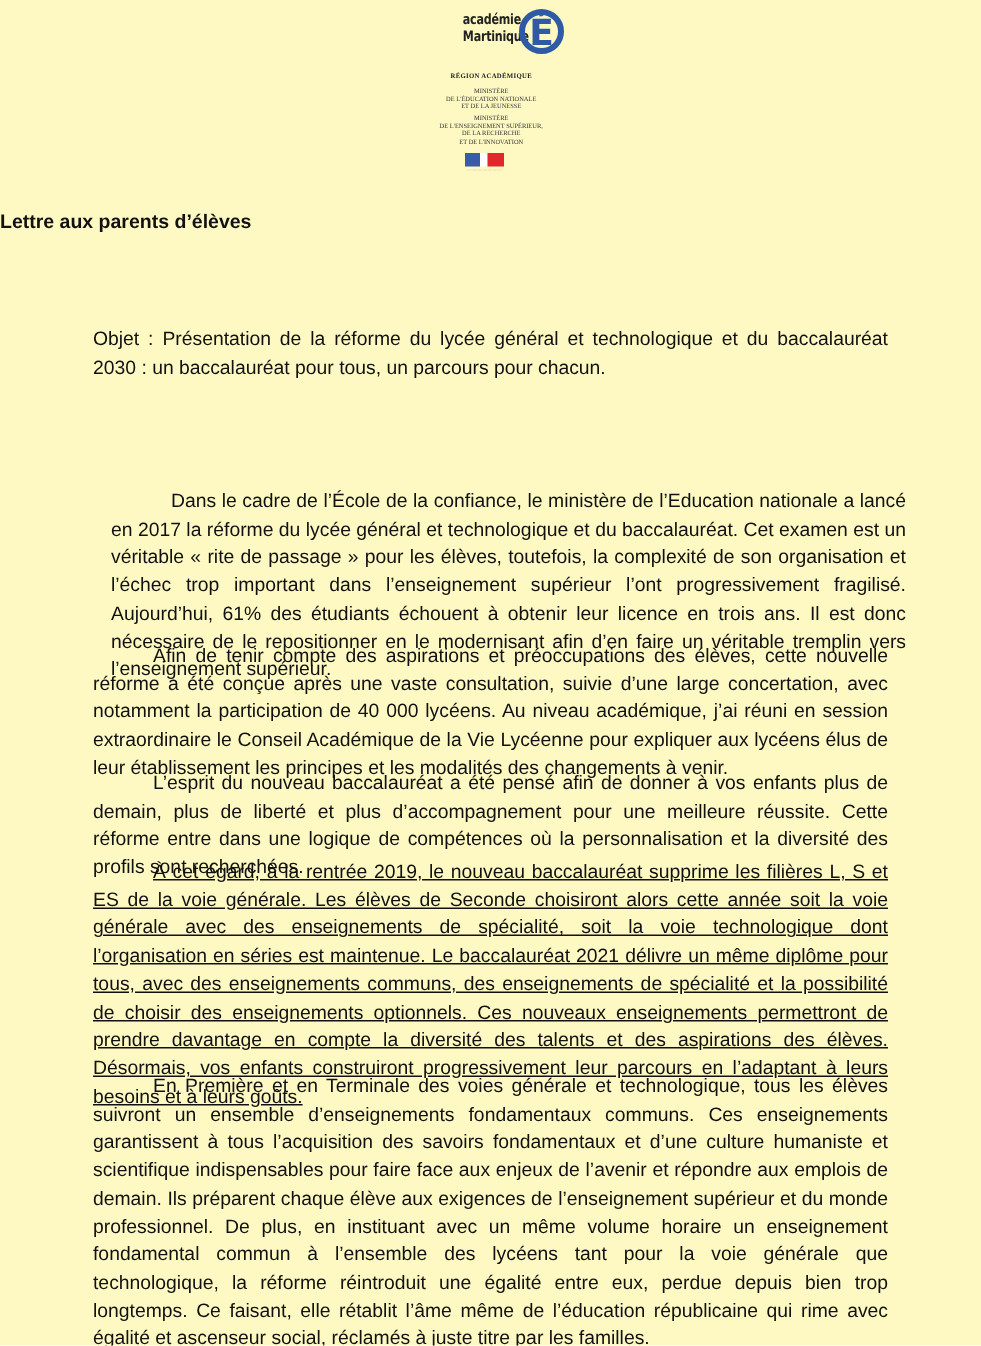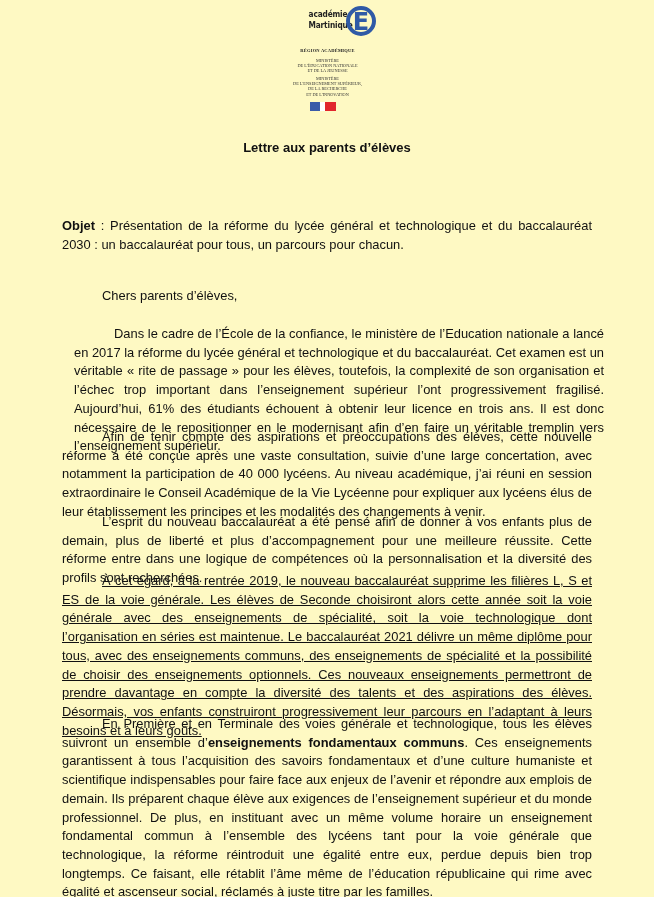--- a/index.html
+++ b/index.html
@@ -22,27 +22,27 @@
   .ministry { position: absolute; left: 0; width: 115px; font-family: "Liberation Serif", serif;
               font-size: 4.3px; line-height: 5.2px; color: #333; text-transform: uppercase; }
   .m1 { top: 56px; } .m2 { top: 74px; }
   .flag { position: absolute; left: 40px; top: 100px; width: 26px; height: 9px; }
   .flag .b { position: absolute; left: 0; top: 0; width: 10px; height: 9px; background: #3a5ba8; }
   .flag .w { position: absolute; left: 10px; top: 0; width: 5px; height: 9px; background: #fff; }
   .flag .r { position: absolute; left: 15px; top: 0; width: 11px; height: 9px; background: #e1262c; }
   .flag-caption { position: absolute; left: 36px; top: 111px; width: 34px; height: 4px;
                   font-size: 2.5px; color: #777; line-height: 2px; }
 
-  .title { position: absolute; left: 0; width: 654px; top: 140px; text-align: center;
+  .title { position: absolute; left: 0; width: 654px; top: 140px; 
            font-size: 13px; font-weight: bold; color: #111; }
 
   .text { position: absolute; left: 62px; width: 530px; font-size: 12.9px; line-height: 18.7px; color: #111; }
   .just { text-align: justify; }
   .indent { text-indent: 40px; }
-  b { font-weight: bold; }
+  b { font-weight: normal; }
 
   .objet { top: 217px; }
   .salut { top: 287px; }
   .p1 { top: 325px; margin-left: 12px; }
   .p2 { top: 428px; }
   .p3 { top: 513px; }
   .p4 { top: 572px; text-decoration: underline; }
   .p5 { top: 715px; }
 </style>
 </head>
@@ -77,21 +77,20 @@
         <div class="w"></div>
         <div class="r"></div>
     </div>
     <div class="flag-caption">·····························</div>
   </div>
 
   <div class="title">Lettre aux parents d’élèves</div>
 
   <div class="text just objet"><b>Objet</b><span> : Présentation de la réforme du lycée général et technologique et du baccalauréat 2030 : un baccalauréat pour tous, un parcours pour chacun.</span></div>
 
-  <div class="text indent salut">Chers parents d’élèves,</div>
 
   <div class="text just indent p1">Dans le cadre de l’École de la confiance, le ministère de l’Education nationale a lancé en 2017 la réforme du lycée général et technologique et du baccalauréat. Cet examen est un véritable « rite de passage » pour les élèves, toutefois, la complexité de son organisation et l’échec trop important dans l’enseignement supérieur l’ont progressivement fragilisé. Aujourd’hui, 61% des étudiants échouent à obtenir leur licence en trois ans. Il est donc nécessaire de le repositionner en le modernisant afin d’en faire un véritable tremplin vers l’enseignement supérieur.</div>
   <div class="text just indent p2">Afin de tenir compte des aspirations et préoccupations des élèves, cette nouvelle réforme a été conçue après une vaste consultation, suivie d’une large concertation, avec notamment la participation de 40 000 lycéens. Au niveau académique, j’ai réuni en session extraordinaire le Conseil Académique de la Vie Lycéenne pour expliquer aux lycéens élus de leur établissement les principes et les modalités des changements à venir.</div>
   <div class="text just indent p3">L’esprit du nouveau baccalauréat a été pensé afin de donner à vos enfants plus de demain, plus de liberté et plus d’accompagnement pour une meilleure réussite. Cette réforme entre dans une logique de compétences où la personnalisation et la diversité des profils sont recherchées.</div>
   <div class="text just indent p4">À cet égard, à la rentrée 2019, le nouveau baccalauréat supprime les filières L, S et ES de la voie générale. Les élèves de Seconde choisiront alors cette année soit la voie générale avec des enseignements de spécialité, soit la voie technologique dont l’organisation en séries est maintenue. Le baccalauréat 2021 délivre un même diplôme pour tous, avec des enseignements communs, des enseignements de spécialité et la possibilité de choisir des enseignements optionnels. Ces nouveaux enseignements permettront de prendre davantage en compte la diversité des talents et des aspirations des élèves. Désormais, vos enfants construiront progressivement leur parcours en l’adaptant à leurs besoins et à leurs goûts.</div>
   <div class="text just indent p5"><span>En Première et en Terminale des voies générale et technologique, tous les élèves suivront un ensemble d’</span><b>enseignements fondamentaux communs</b><span>. Ces enseignements garantissent à tous l’acquisition des savoirs fondamentaux et d’une culture humaniste et scientifique indispensables pour faire face aux enjeux de l’avenir et répondre aux emplois de demain. Ils préparent chaque élève aux exigences de l’enseignement supérieur et du monde professionnel. De plus, en instituant avec un même volume horaire un enseignement fondamental commun à l’ensemble des lycéens tant pour la voie générale que technologique, la réforme réintroduit une égalité entre eux, perdue depuis bien trop longtemps. Ce faisant, elle rétablit l’âme même de l’éducation républicaine qui rime avec égalité et ascenseur social, réclamés à juste titre par les familles.</span></div>
 
 </div>
 
 </body></html>

